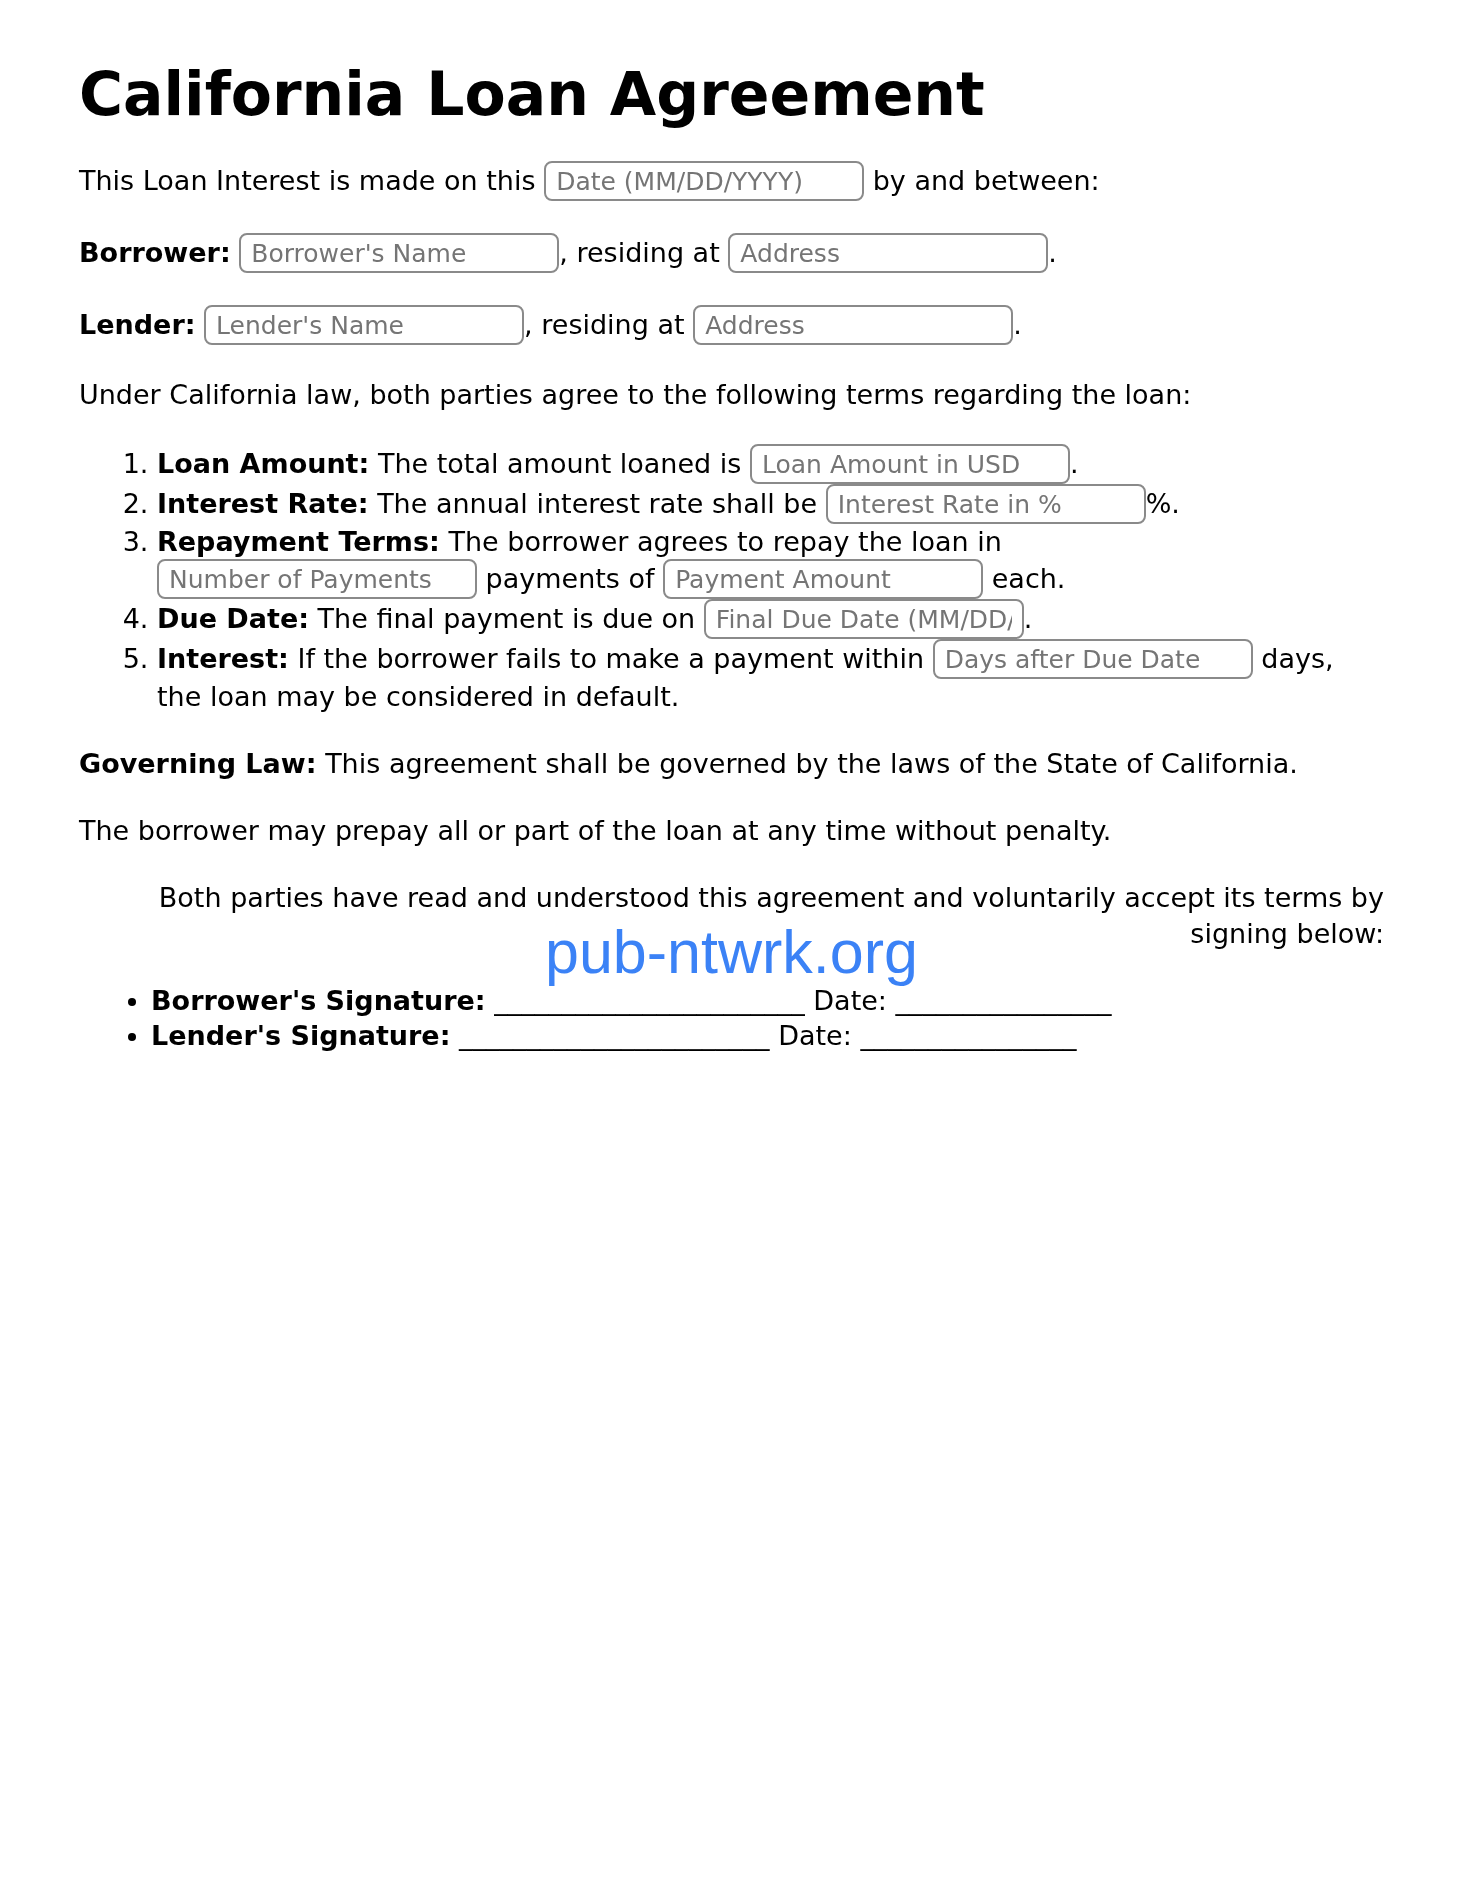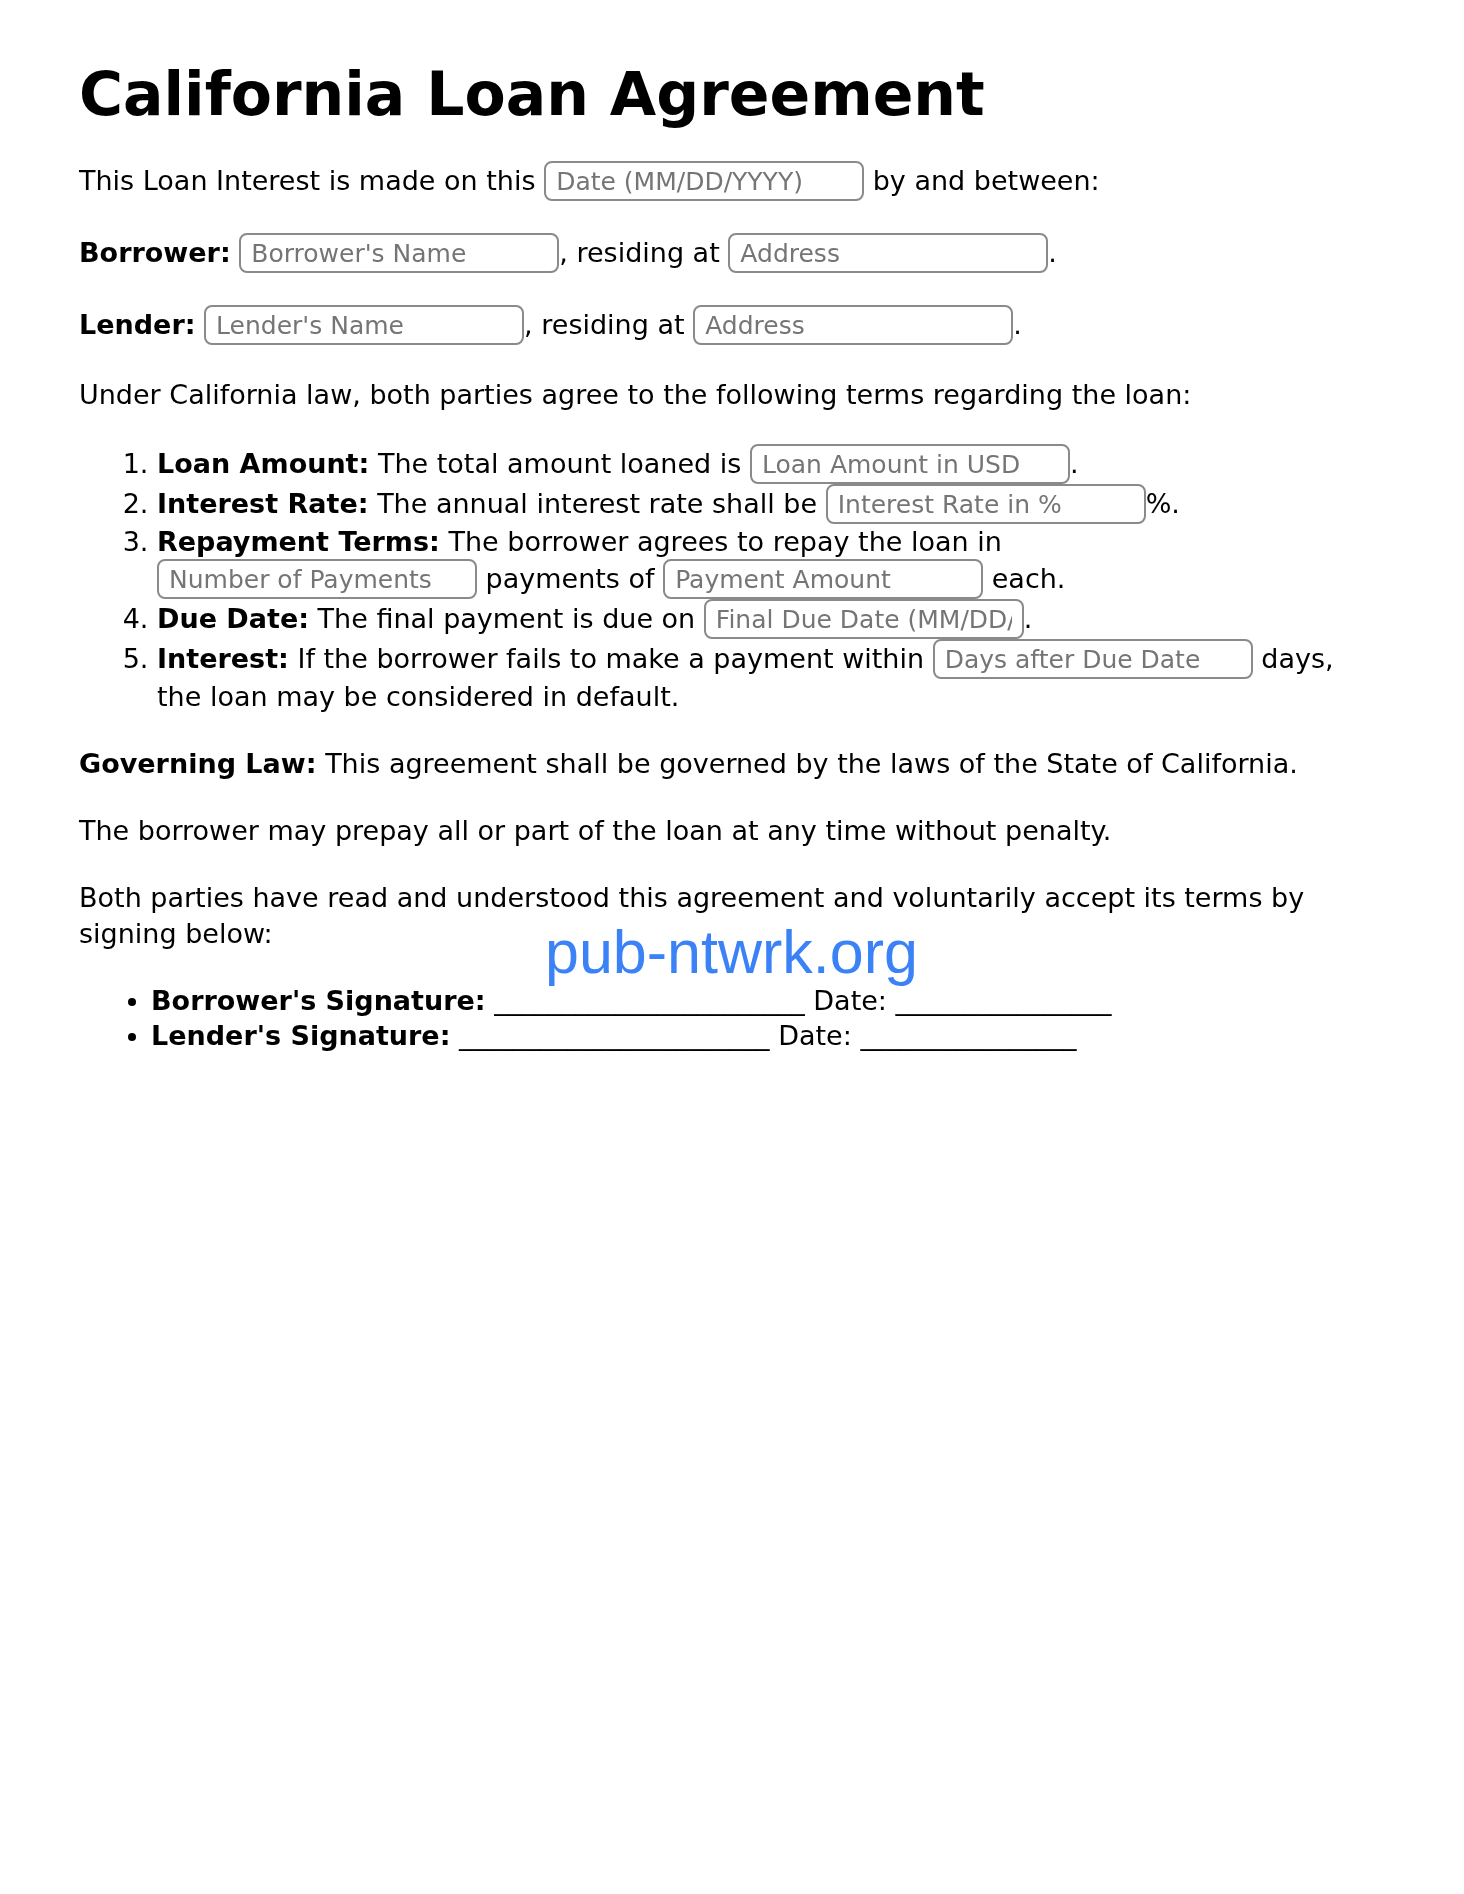--- a/index.html
+++ b/index.html
@@ -31,21 +31,21 @@
     border: 2px solid #8a8a8a;
     border-radius: 8px;
     padding: 12px 10px;
     background: #ffffff;
     font-family: inherit;
     font-size: 25px;
     color: #555555;
     outline: none;
   }
   input::placeholder { color: #757575; opacity: 1; }
-  .acceptance-wrap { position: relative; }
+  .acceptance-wrap { position: relative; text-align: right; }
   .watermark {
     position: absolute;
     left: 50%;
     top: 42px;
     transform: translateX(-50%);
     font-family: Liberation Sans, sans-serif;
     font-size: 61px;
     line-height: 1;
     color: #3b82f6;
     white-space: nowrap;

